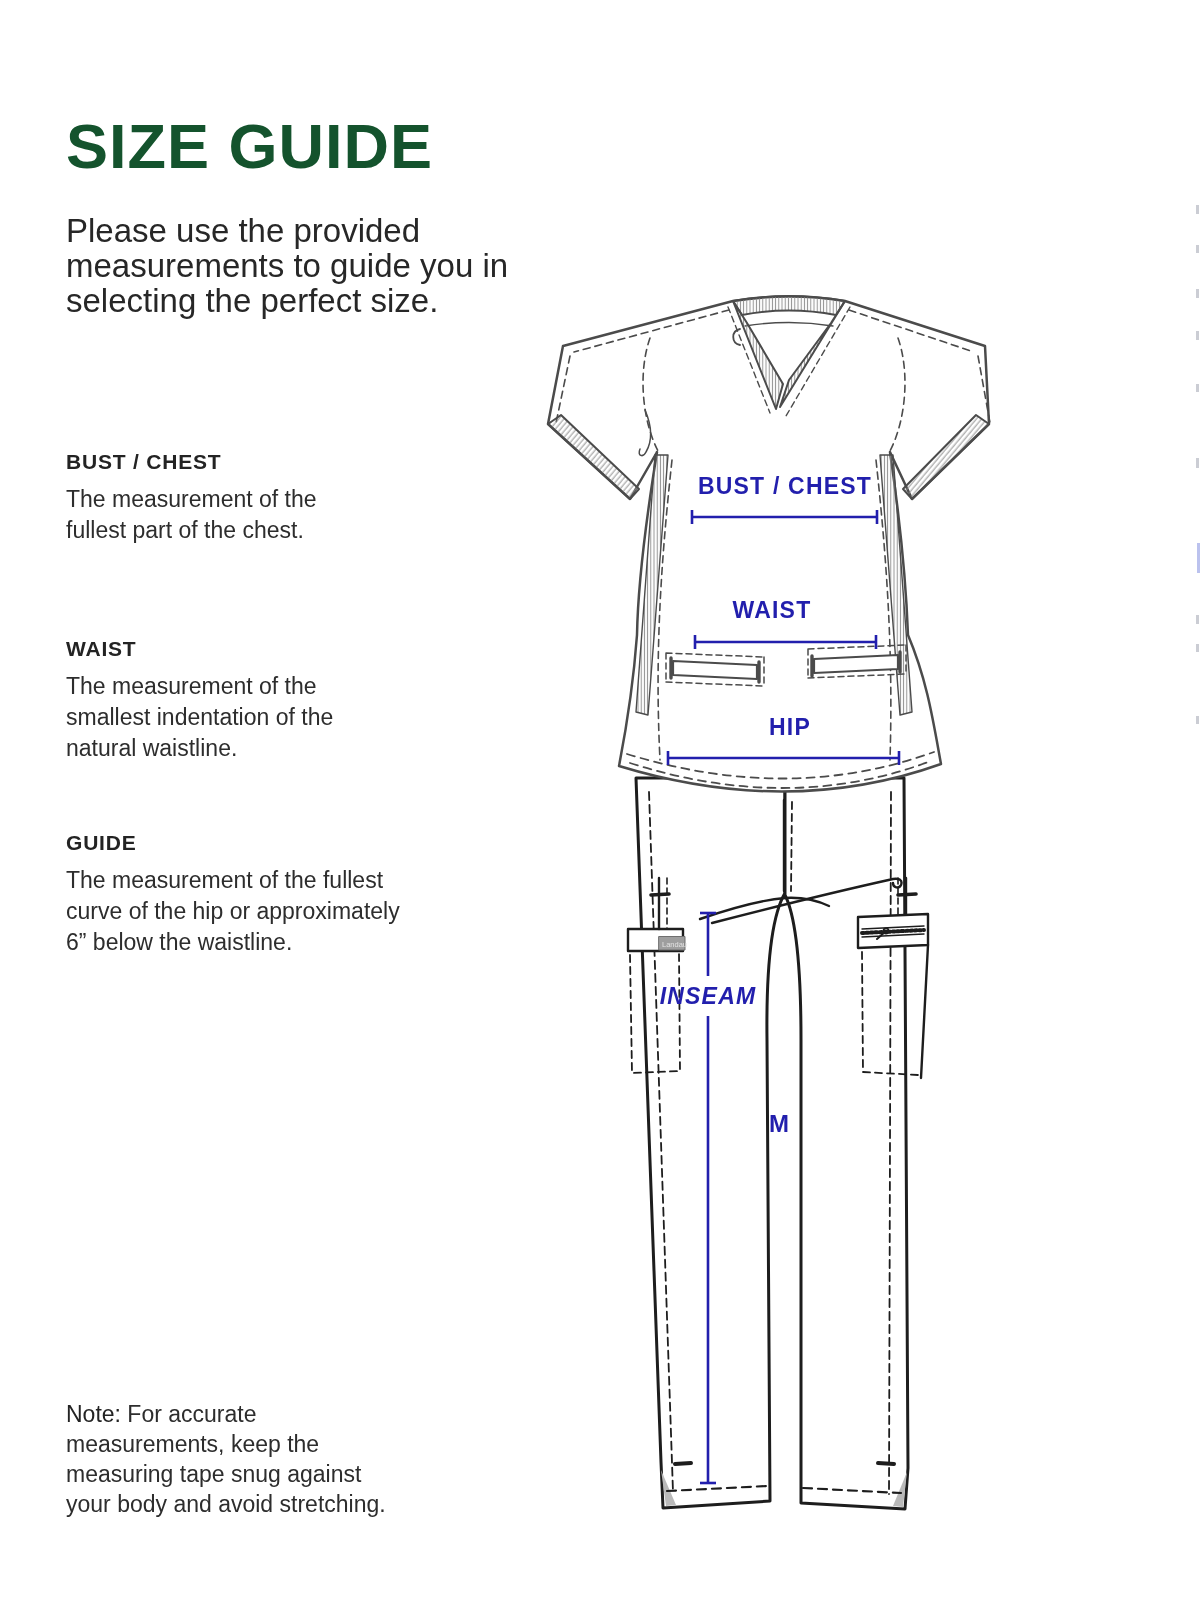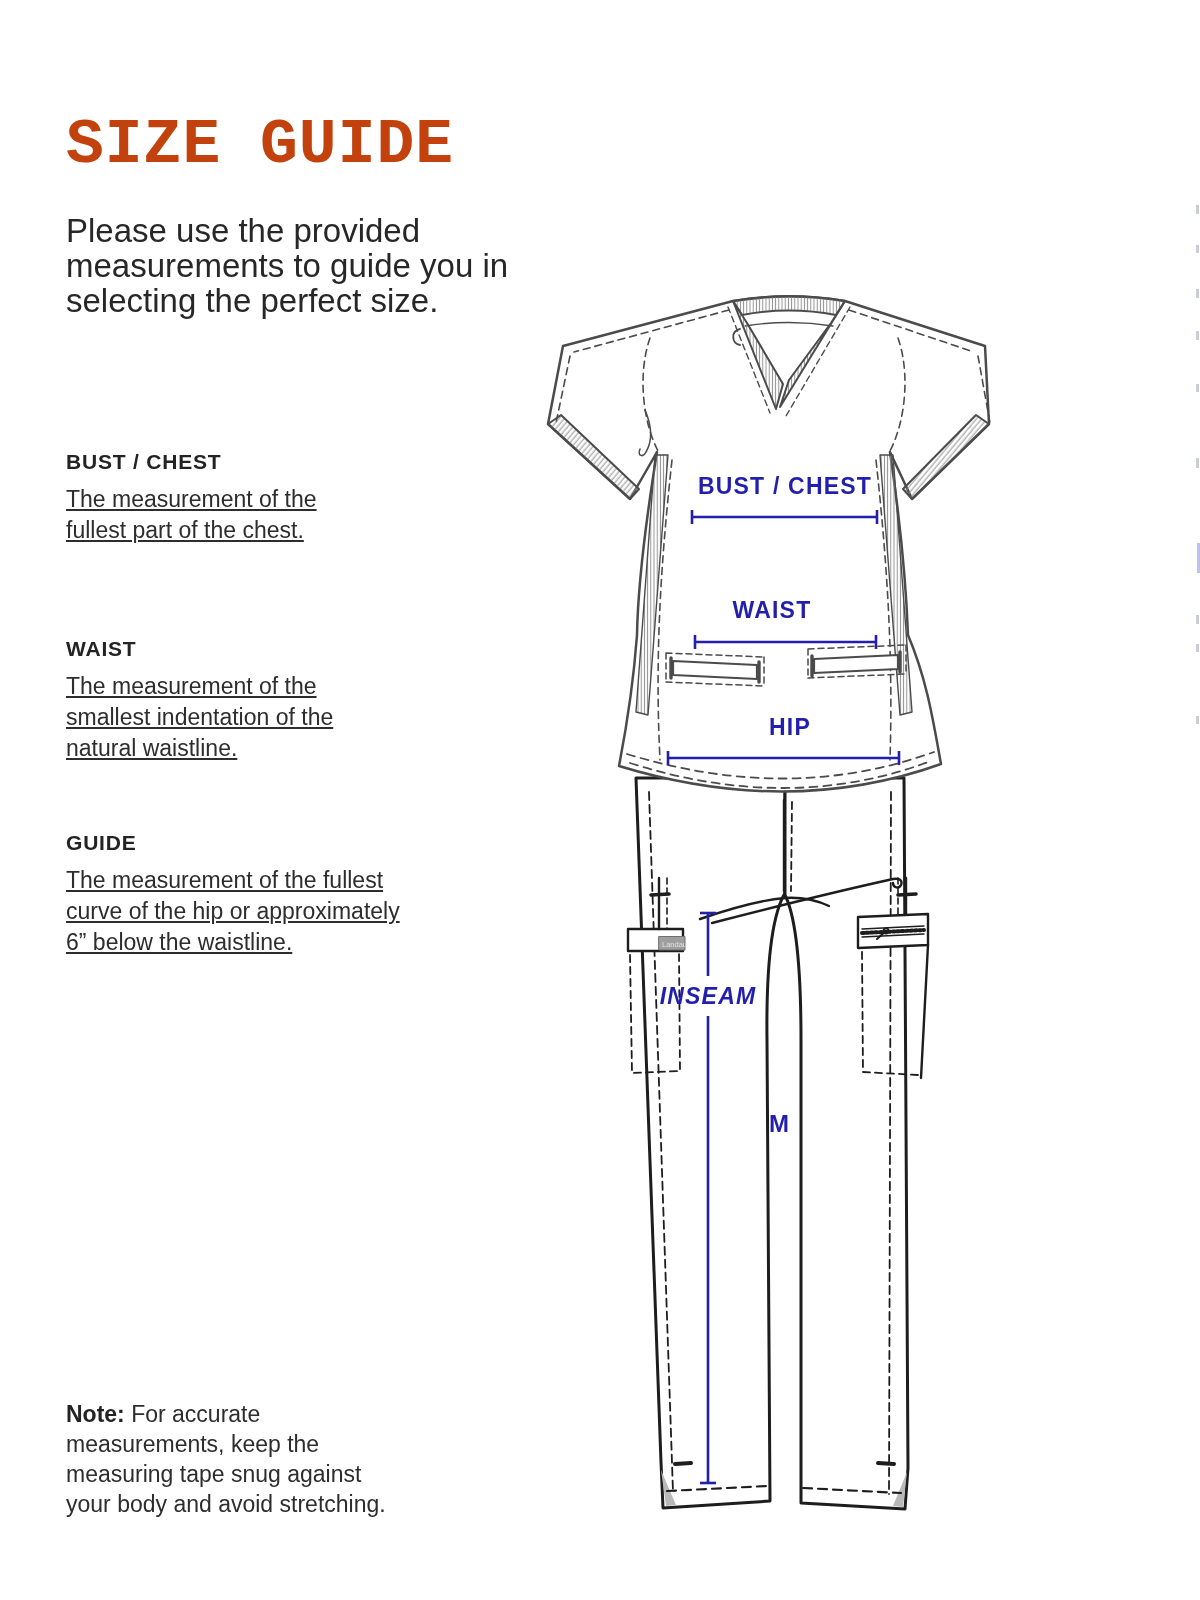--- a/index.html
+++ b/index.html
@@ -3,44 +3,43 @@
 <meta charset="utf-8">
 <style>
   html,body{margin:0;padding:0;background:#fff;}
   .page{
     position:relative;width:1200px;height:1600px;background:#ffffff;overflow:hidden;
     font-family:"Liberation Sans", sans-serif;color:#222;
   }
   
   .title{
     position:absolute;left:66px;top:68px;
-    font-size:63px;font-weight:700;letter-spacing:1px;color:#c2410c;
+    font-size:63px;font-weight:700;letter-spacing:1px;color:#14532d;
     white-space:pre-line;
-    font-family:Liberation Mono, monospace;
   }
   .intro{
     position:absolute;left:66px;top:180px;width:480px;
     font-size:33px;line-height:35px;color:#272727;white-space:pre-line;
   }
   .section{position:absolute;left:66px;width:470px;}
   .section h3{
     margin:0 0 10px 0;font-size:21px;font-weight:700;letter-spacing:0.8px;color:#232323;
   }
   .section p{
-    margin:0;font-size:23px;line-height:31px;color:#2d2d2d;white-space:pre-line;text-decoration:underline;
+    margin:0;font-size:23px;line-height:31px;color:#2d2d2d;white-space:pre-line;
   }
   .sec-bust{top:450px;}
   .sec-waist{top:637px;}
   .sec-hips{top:831px;}
   .sec-inseam{top:1026px;}
   .note{
     position:absolute;left:66px;top:1376px;width:470px;
     font-size:23px;line-height:30px;color:#2d2d2d;white-space:pre-line;
   }
-  .note b{font-weight:700;color:#232323;}
+  .note b{font-weight:400;color:#232323;}
   
   .diagram-svg{position:absolute;left:0;top:0;width:1200px;height:1600px;}
   .measure-label{
     position:absolute;transform:translate(-50%,-50%);
     color:#221fad;font-weight:700;font-size:23px;letter-spacing:1.2px;white-space:nowrap;
   }
   .size-marker{
     position:absolute;transform:translate(-50%,-50%);
     color:#221fad;font-weight:700;font-size:24px;
   }

